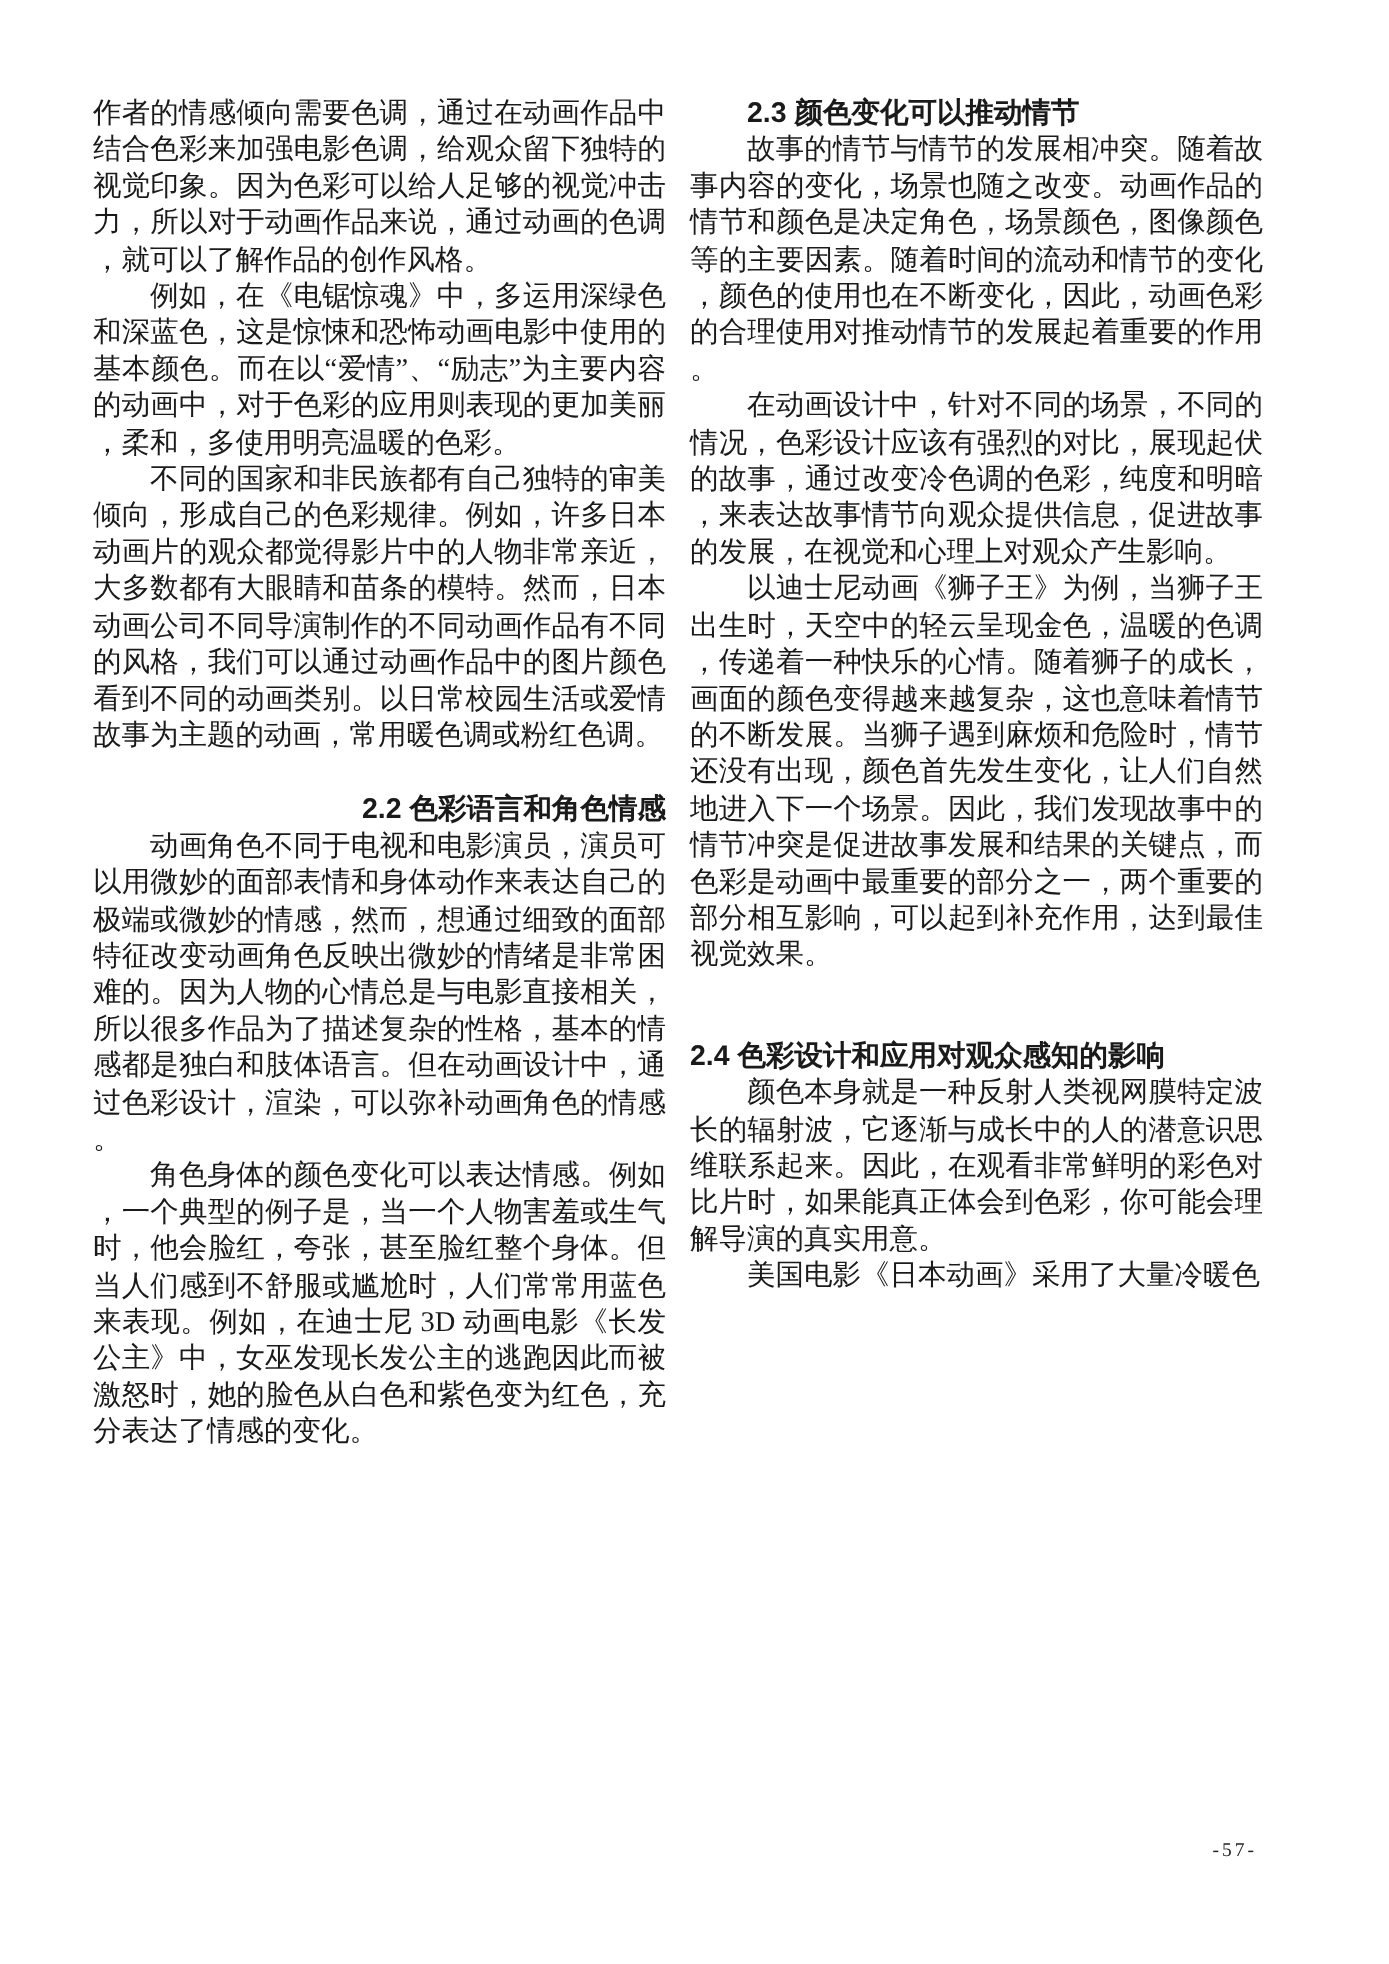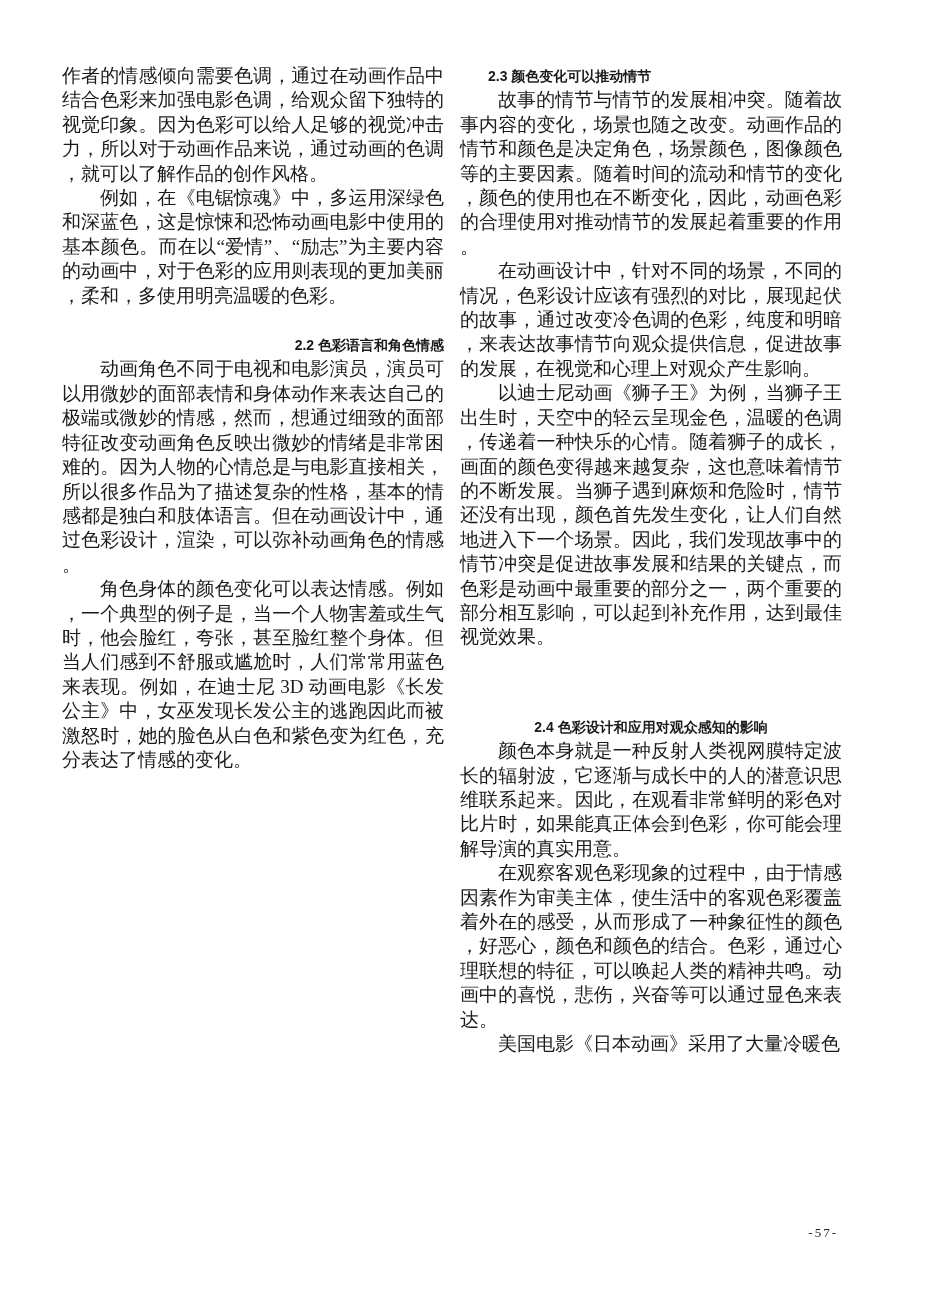--- a/index.html
+++ b/index.html
@@ -32,37 +32,37 @@
   .col p {
     margin: 0;
     text-indent: 2em;
   }
   .col p.no-indent {
     text-indent: 0;
   }
   .sec-heading {
     font-family: "Liberation Sans", "DejaVu Sans", sans-serif;
     font-weight: bold;
-    font-size: 14px;
+    font-size: 19px;
     line-height: 24.4px;
     margin: 0;
     padding-left: 2em;
     text-align: left;
     text-indent: 0;
     word-break: keep-all;
     line-break: auto;
   }
   .sec-heading.gap-one-line {
     margin-top: 25px;
     text-align: right;
   }
   .sec-heading.gap-large {
-    margin-top: 65px;
+    margin-top: 43px;
     padding-left: 0;
-    text-align: center;
+    text-align: left;
   }
   .page-number {
     position: absolute;
     left: 748px;
     top: 1225px;
     width: 90px;
     font-size: 13px;
     letter-spacing: 2px;
     text-align: right;
     color: #222222;
@@ -70,31 +70,31 @@
   }
 </style>
 </head>
 <body>
 
 <div class="page">
 
   <div class="col col-left">
     <p class="no-indent">作者的情感倾向需要色调，通过在动画作品中结合色彩来加强电影色调，给观众留下独特的视觉印象。因为色彩可以给人足够的视觉冲击力，所以对于动画作品来说，通过动画的色调，就可以了解作品的创作风格。</p>
     <p>例如，在《电锯惊魂》中，多运用深绿色和深蓝色，这是惊悚和恐怖动画电影中使用的基本颜色。而在以“爱情”、“励志”为主要内容的动画中，对于色彩的应用则表现的更加美丽，柔和，多使用明亮温暖的色彩。</p>
+    <p>不同的国家和非民族都有自己独特的审美倾向，形成自己的色彩规律。例如，许多日本动画片的观众都觉得影片中的人物非常亲近，大多数都有大眼睛和苗条的模特。然而，日本动画公司不同导演制作的不同动画作品有不同的风格，我们可以通过动画作品中的图片颜色看到不同的动画类别。以日常校园生活或爱情故事为主题的动画，常用暖色调或粉红色调。</p>
     <h3 class="sec-heading gap-one-line">2.2 色彩语言和角色情感</h3>
     <p>动画角色不同于电视和电影演员，演员可以用微妙的面部表情和身体动作来表达自己的极端或微妙的情感，然而，想通过细致的面部特征改变动画角色反映出微妙的情绪是非常困难的。因为人物的心情总是与电影直接相关，所以很多作品为了描述复杂的性格，基本的情感都是独白和肢体语言。但在动画设计中，通过色彩设计，渲染，可以弥补动画角色的情感。</p>
     <p>角色身体的颜色变化可以表达情感。例如，一个典型的例子是，当一个人物害羞或生气时，他会脸红，夸张，甚至脸红整个身体。但当人们感到不舒服或尴尬时，人们常常用蓝色来表现。例如，在迪士尼 3D 动画电影《长发公主》中，女巫发现长发公主的逃跑因此而被激怒时，她的脸色从白色和紫色变为红色，充分表达了情感的变化。</p>
   </div>
 
   <div class="col col-right">
     <h3 class="sec-heading">2.3 颜色变化可以推动情节</h3>
     <p>故事的情节与情节的发展相冲突。随着故事内容的变化，场景也随之改变。动画作品的情节和颜色是决定角色，场景颜色，图像颜色等的主要因素。随着时间的流动和情节的变化，颜色的使用也在不断变化，因此，动画色彩的合理使用对推动情节的发展起着重要的作用。</p>
     <p>在动画设计中，针对不同的场景，不同的情况，色彩设计应该有强烈的对比，展现起伏的故事，通过改变冷色调的色彩，纯度和明暗，来表达故事情节向观众提供信息，促进故事的发展，在视觉和心理上对观众产生影响。</p>
     <p>以迪士尼动画《狮子王》为例，当狮子王出生时，天空中的轻云呈现金色，温暖的色调，传递着一种快乐的心情。随着狮子的成长，画面的颜色变得越来越复杂，这也意味着情节的不断发展。当狮子遇到麻烦和危险时，情节还没有出现，颜色首先发生变化，让人们自然地进入下一个场景。因此，我们发现故事中的情节冲突是促进故事发展和结果的关键点，而色彩是动画中最重要的部分之一，两个重要的部分相互影响，可以起到补充作用，达到最佳视觉效果。</p>
     <h3 class="sec-heading gap-large">2.4 色彩设计和应用对观众感知的影响</h3>
     <p>颜色本身就是一种反射人类视网膜特定波长的辐射波，它逐渐与成长中的人的潜意识思维联系起来。因此，在观看非常鲜明的彩色对比片时，如果能真正体会到色彩，你可能会理解导演的真实用意。</p>
-    <p>在观察客观色彩现象的过程中，由于情感因素作为审美主体，使生活中的客观色彩覆盖着外在的感受，从而形成了一种象征性的颜色，好恶心，颜色和颜色的结合。色彩，通过心理联想的特征，可以唤起人类的精神共鸣。动画中的喜悦，悲伤，兴奋等可以通过显色来表达。</p>
     <p>美国电影《日本动画》采用了大量冷暖色</p>
   </div>
 
   <div class="page-number">-57-</div>
 
 </div>
 
 </body></html>

